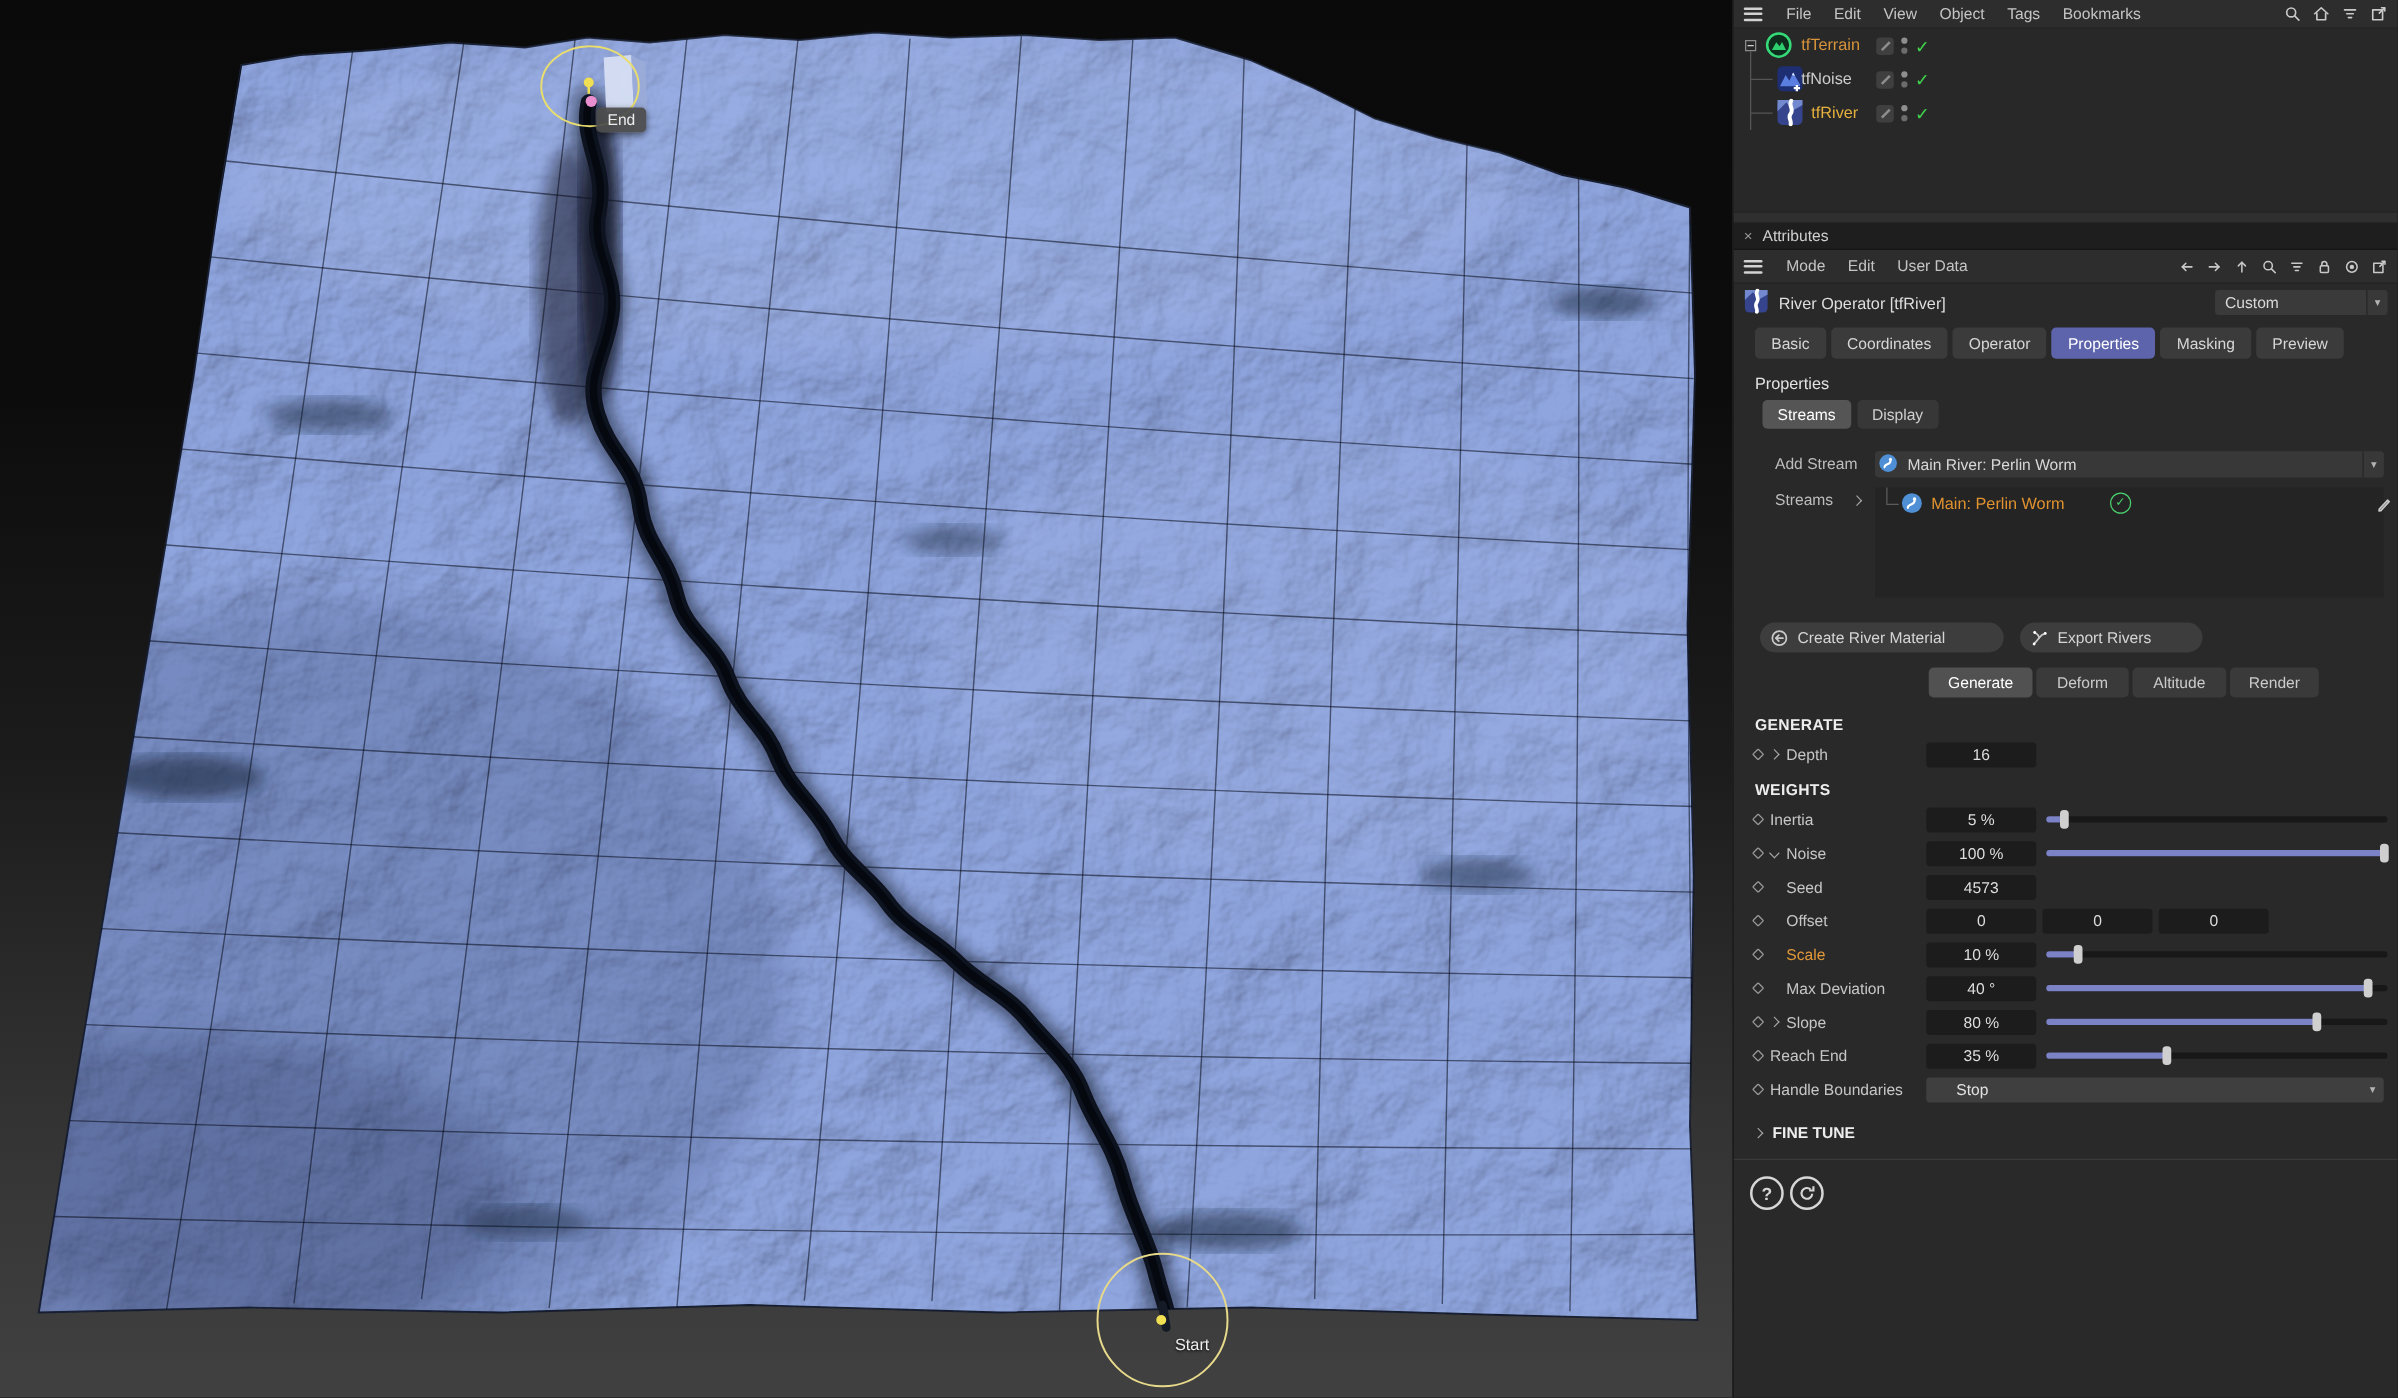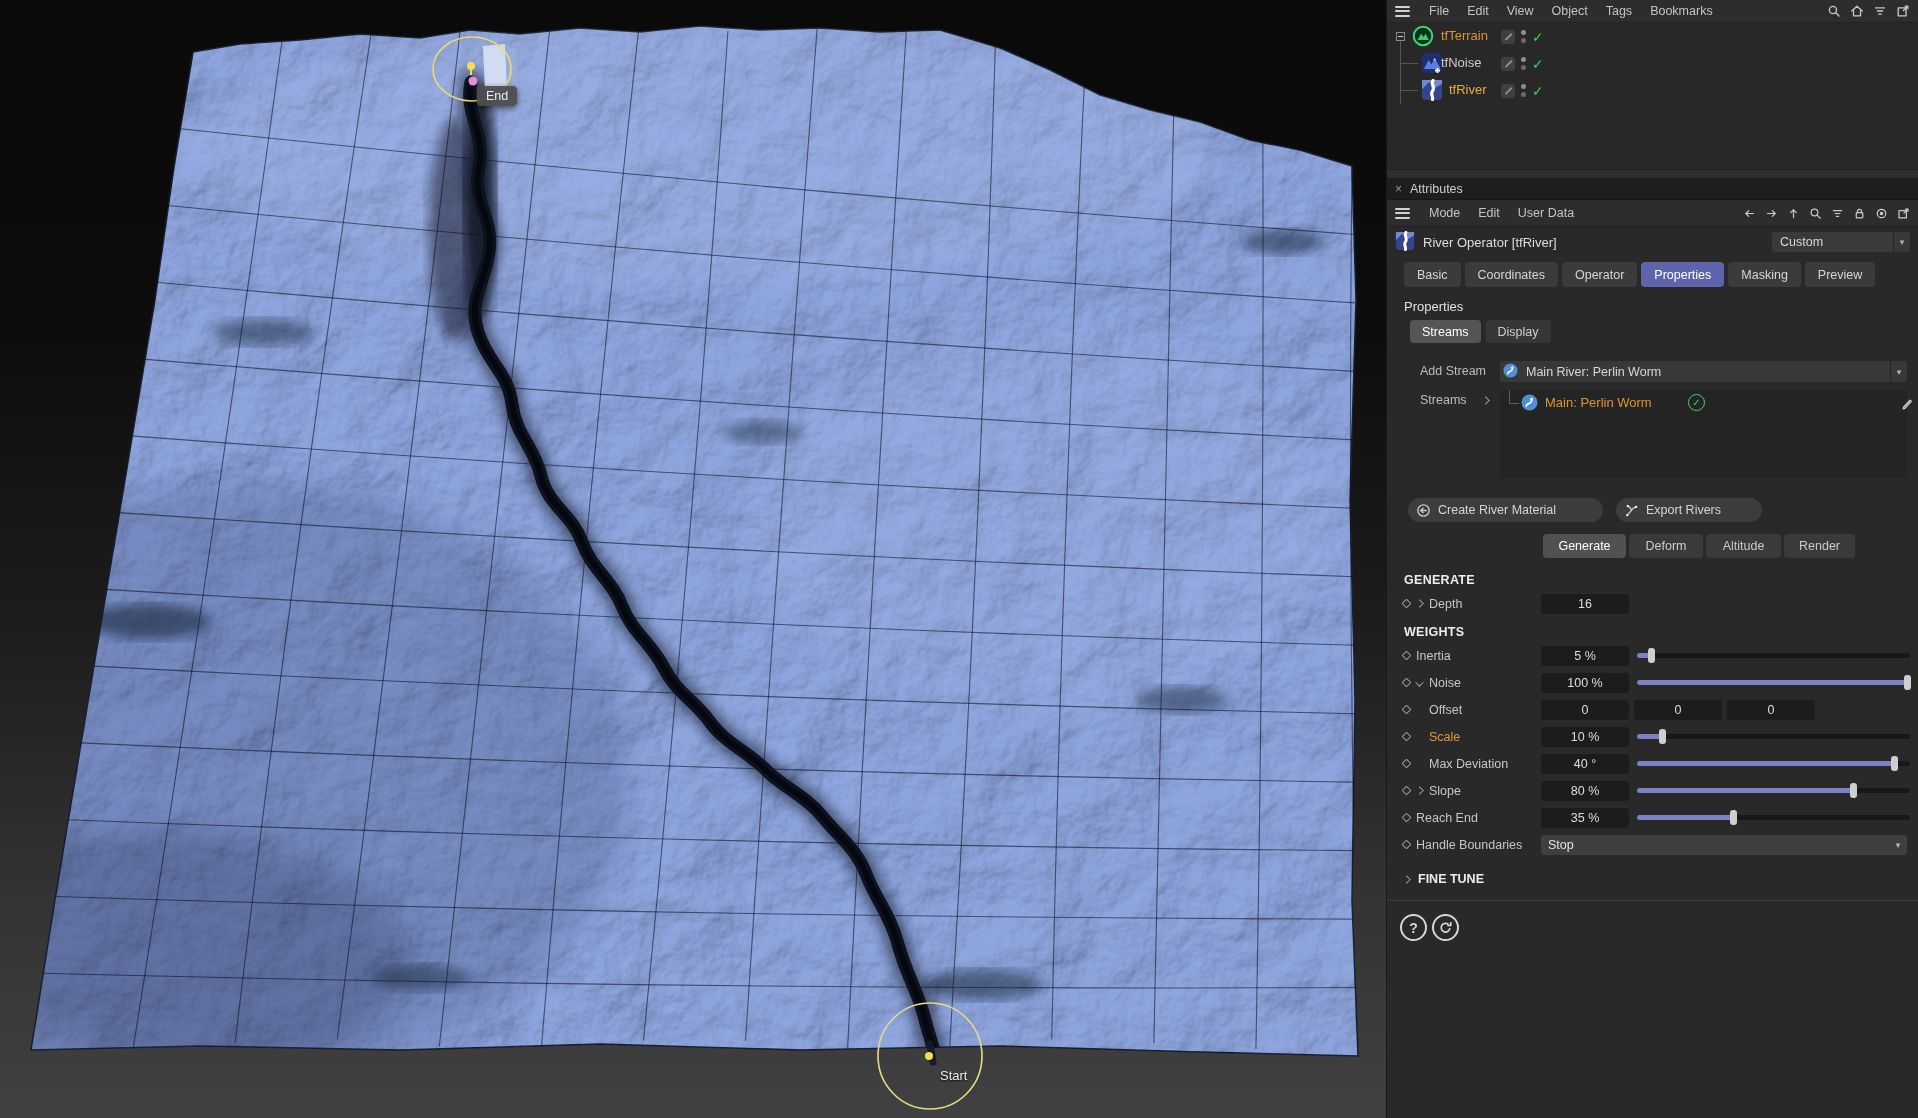--- a/index.html
+++ b/index.html
@@ -101,21 +101,21 @@
   .chev-spacer{display:inline-block;width:7px;height:7px;}
   .plabel{color:#c6c6c6;font-size:12.5px;white-space:nowrap;}
   .plabel.hl{color:#e0983a;}
   .pfield{flex:0 0 88px;height:20px;background:#1c1c1c;border-radius:3px;color:#dedede;
     display:flex;align-items:center;justify-content:center;margin-right:5px;font-size:12.5px;}
   .slider{flex:1;height:5px;background:#181818;border-radius:2.5px;position:relative;margin:0 8px 0 3px;}
   .slider .fill{position:absolute;left:0;top:0;height:100%;background:#7c82c6;border-radius:2.5px;}
   .slider .handle{position:absolute;top:-5px;width:7px;height:15px;background:#cfcfcf;border-radius:3px;}
   .pdropdown{flex:1;height:20px;background:#3f3f3f;border-radius:3px;margin-right:11px;
     display:flex;align-items:center;color:#e2e2e2;}
-  .pdropdown .val{flex:1;padding-left:7px;}
+  .pdropdown .val{flex:1;padding-left:24px;}
   .pdropdown .arr{width:18px;text-align:center;color:#b3b3b3;font-size:9px;}
   
   #fine-tune{margin-top:8px;height:26px;display:flex;align-items:center;gap:8px;padding-left:16px;
     color:#ededed;font-weight:700;}
   #attr-divider{margin-top:8px;border-top:1px solid #3a3a3a;}
   #footer-icons{margin-top:13px;padding-left:13px;display:flex;gap:5px;}
   .circle-btn{width:27px;height:27px;border:2px solid #d6d6d6;border-radius:50%;box-sizing:border-box;
     display:flex;align-items:center;justify-content:center;color:#d6d6d6;font-weight:700;font-size:14px;}
 </style>
 </head>
@@ -567,20 +567,28 @@
         <span class="pfield">100 %</span>
         <div class="slider">
           <div class="fill" style="width: 99%;"></div>
           <div class="handle" style="left: calc(99% - 3px);"></div>
         </div>
       </div>
       <div class="prow">
         <span class="plabelwrap">
           <span class="diamond"></span>
           <span class="chev-spacer"></span>
+          <span class="plabel">Seed</span>
+        </span>
+        <span class="pfield">4573</span>
+      </div>
+      <div class="prow">
+        <span class="plabelwrap">
+          <span class="diamond"></span>
+          <span class="chev-spacer"></span>
           <span class="plabel">Offset</span>
         </span>
         <span class="pfield">0</span>
         <span class="pfield">0</span>
         <span class="pfield">0</span>
       </div>
       <div class="prow">
         <span class="plabelwrap">
           <span class="diamond"></span>
           <span class="chev-spacer"></span>

